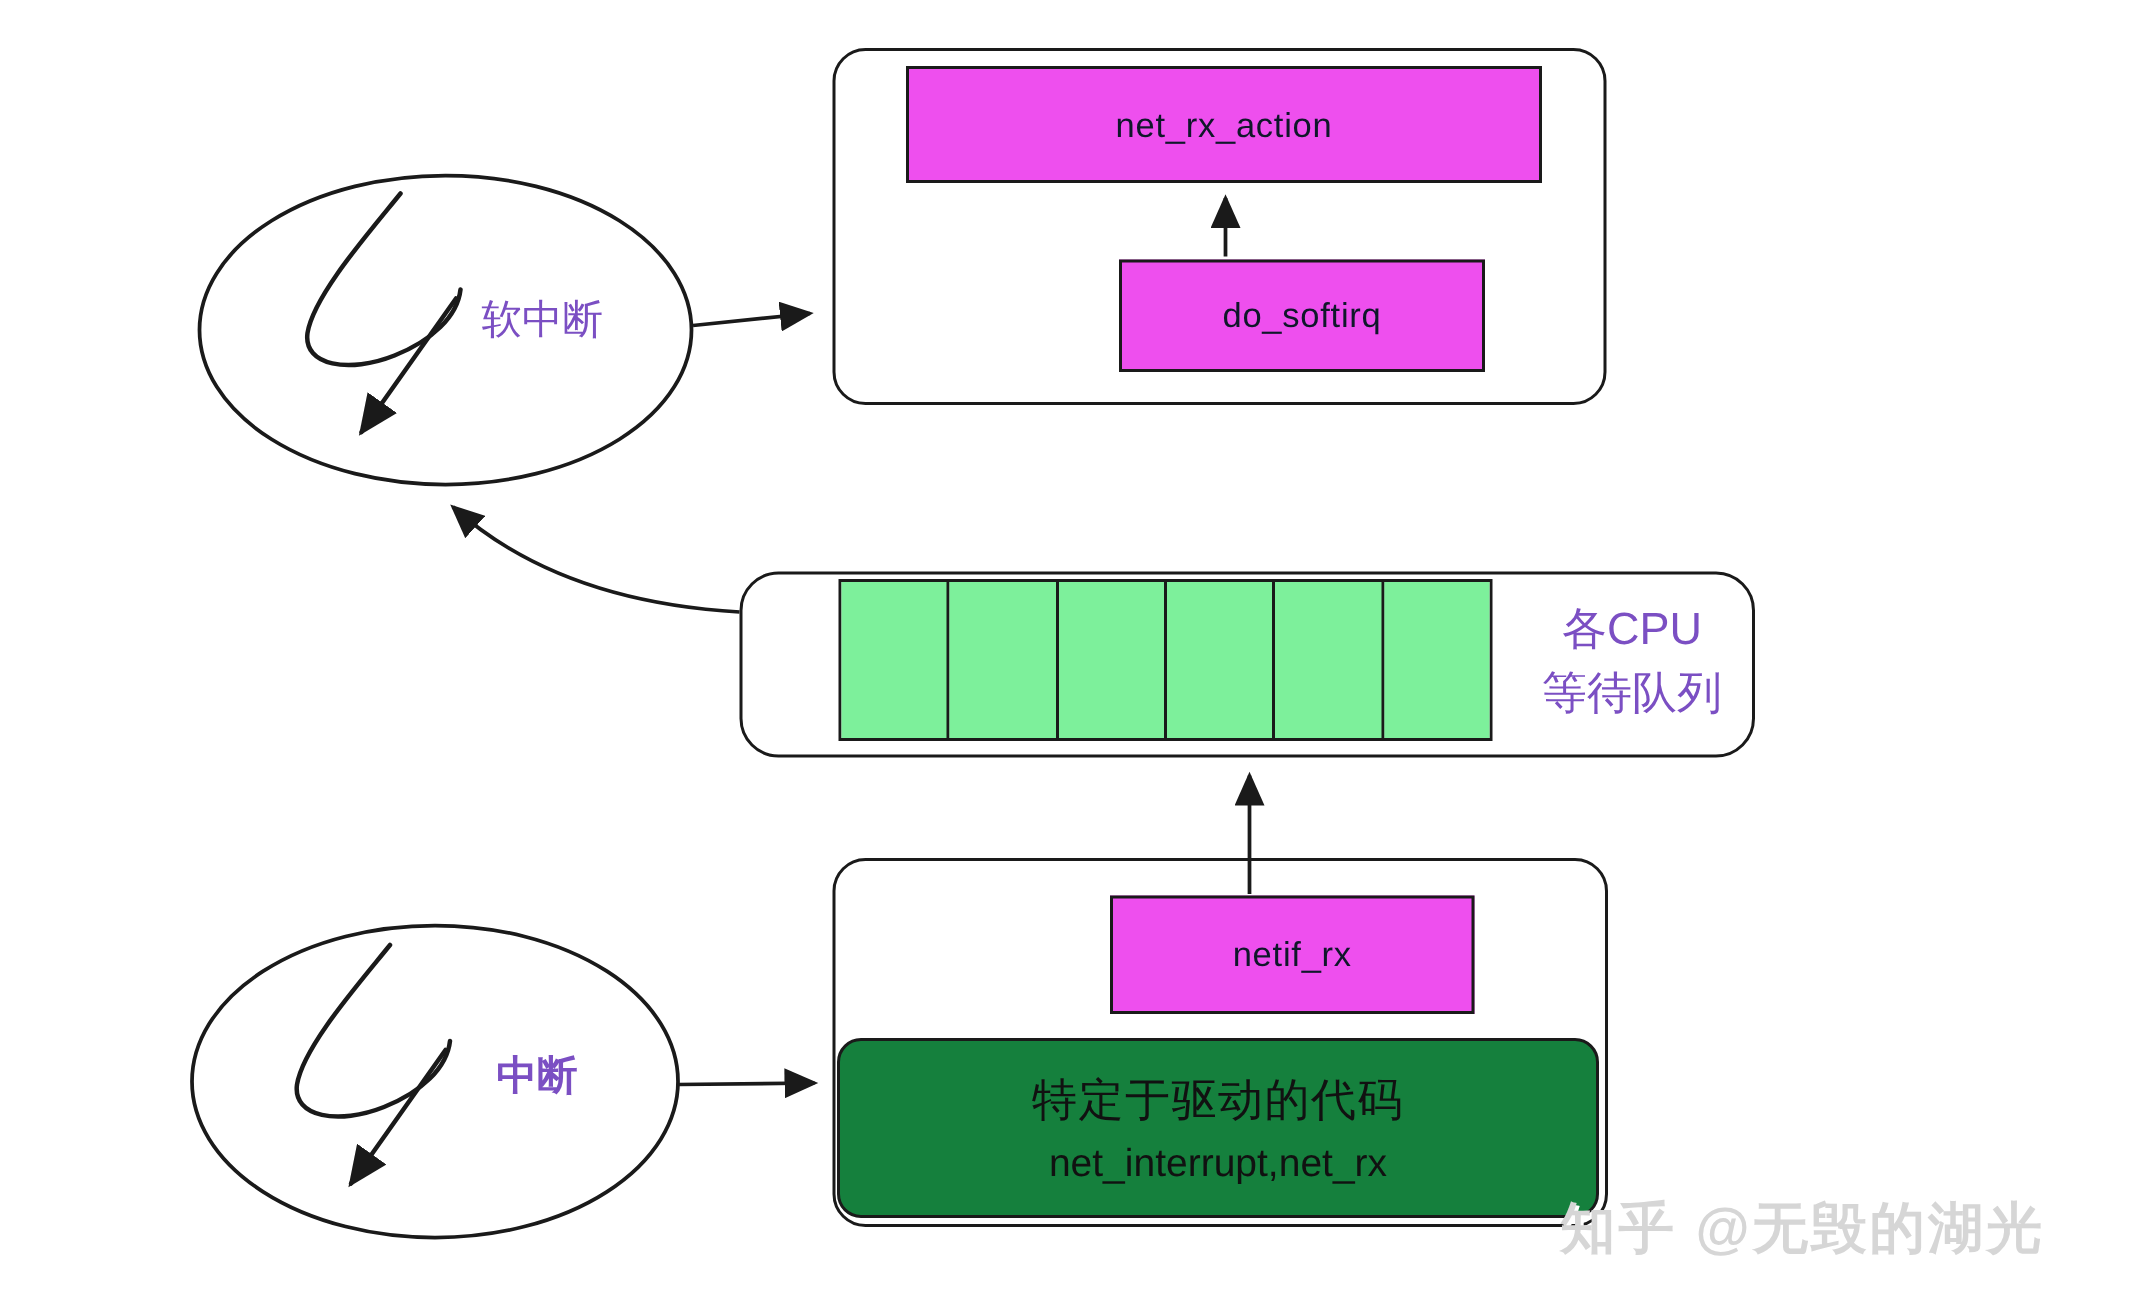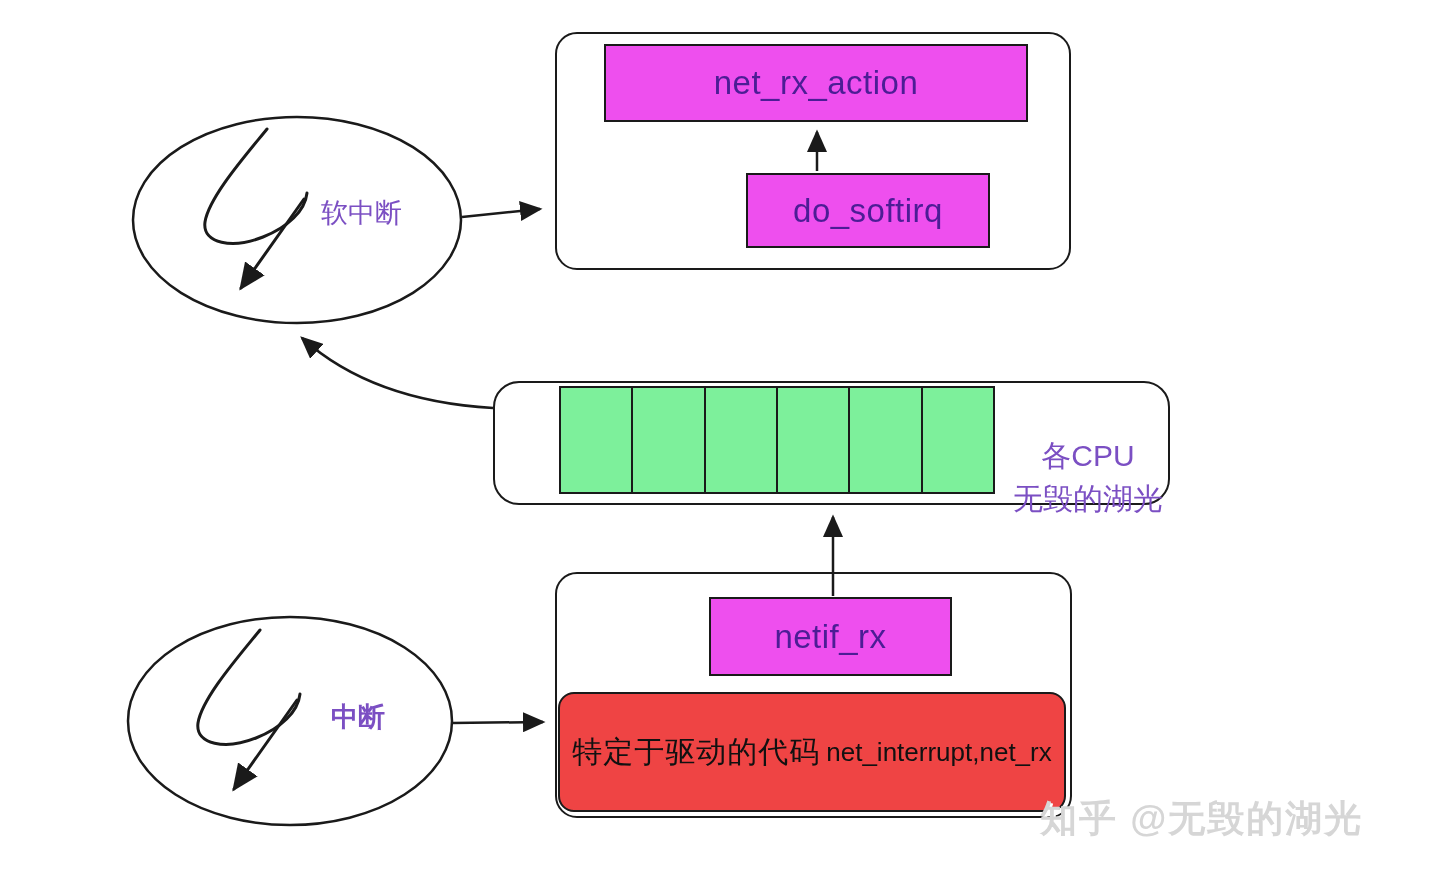--- a/index.html
+++ b/index.html
@@ -15,39 +15,39 @@
     position:relative;width:1432px;height:876px;background:#ffffff;overflow:hidden;
   }
   .layer{position:absolute;left:0;top:0;}
   .container{
     position:absolute;border:2px solid var(--stroke);border-radius:22px;background:transparent;
     box-sizing:border-box;
   }
   .mbox{
     position:absolute;border:2px solid var(--stroke);background:var(--magenta);
     display:flex;align-items:center;justify-content:center;
-    font-size:33px;color:#4c1d95;box-sizing:border-box;letter-spacing:0.5px;
+    font-size:23px;color:#0f172a;box-sizing:border-box;letter-spacing:0.5px;
   }
   .queue-cells{
     position:absolute;display:flex;border:2px solid var(--stroke);box-sizing:border-box;
   }
   .queue-cell{
     flex:1;background:var(--green);border-right:2px solid var(--stroke);
   }
   .queue-cell:last-child{border-right:none;}
   .queue-label{
     position:absolute;text-align:center;color:var(--purple);
-    font-size:30px;line-height:43px;font-weight:500;white-space:nowrap;margin-top:36px;
+    font-size:30px;line-height:43px;font-weight:500;white-space:nowrap;
   }
   .ellipse-label{
     position:absolute;color:var(--purple);font-size:27px;font-weight:500;white-space:nowrap;
   }
   .driver-box{
-    position:absolute;border:2px solid var(--stroke);border-radius:16px;background:#ef4444;
-    display:flex;flex-direction:row;align-items:center;justify-content:center;
+    position:absolute;border:2px solid var(--stroke);border-radius:16px;background:#15803d;
+    display:flex;flex-direction:column;align-items:center;justify-content:center;
     box-sizing:border-box;gap:6px;
   }
   .driver-line1{font-size:30px;color:#111;letter-spacing:1px;}
   .driver-line2{font-size:26px;color:#111;}
   .watermark{
     position:absolute;font-size:37px;font-weight:bold;color:var(--watermark);
     text-shadow:2px 2px 0 #ffffff;letter-spacing:2px;white-space:nowrap;
   }
 </style>
 </head>
@@ -89,25 +89,25 @@
   <div class="queue-cells" style="left:559px;top:386px;width:436px;height:108px;">
     <div class="queue-cell"></div>
     <div class="queue-cell"></div>
     <div class="queue-cell"></div>
     <div class="queue-cell"></div>
     <div class="queue-cell"></div>
     <div class="queue-cell"></div>
   </div>
   <div class="queue-label" style="left:1012px;top:398px;width:152px;">
     <div>各CPU</div>
-    <div>无毁的湖光</div>
+    <div>等待队列</div>
   </div>
 
   <div class="container" style="left:555px;top:572px;width:517px;height:246px;"></div>
-  <div class="mbox" style="left:709px;top:597px;width:243px;height:79px;">netif_rx</div>
+  <div class="mbox" style="left:740px;top:597px;width:243px;height:79px;">netif_rx</div>
   <div class="driver-box" style="left:558px;top:692px;width:508px;height:120px;">
     <div class="driver-line1">特定于驱动的代码</div>
     <div class="driver-line2">net_interrupt,net_rx</div>
   </div>
 
   <div class="ellipse-label" style="left:321px;top:195px;">软中断</div>
   <div class="ellipse-label" style="left:331px;top:699px;font-weight:bold;">中断</div>
 
   <div class="watermark" style="left:1040px;top:794px;">知乎 @无毁的湖光</div>
 

